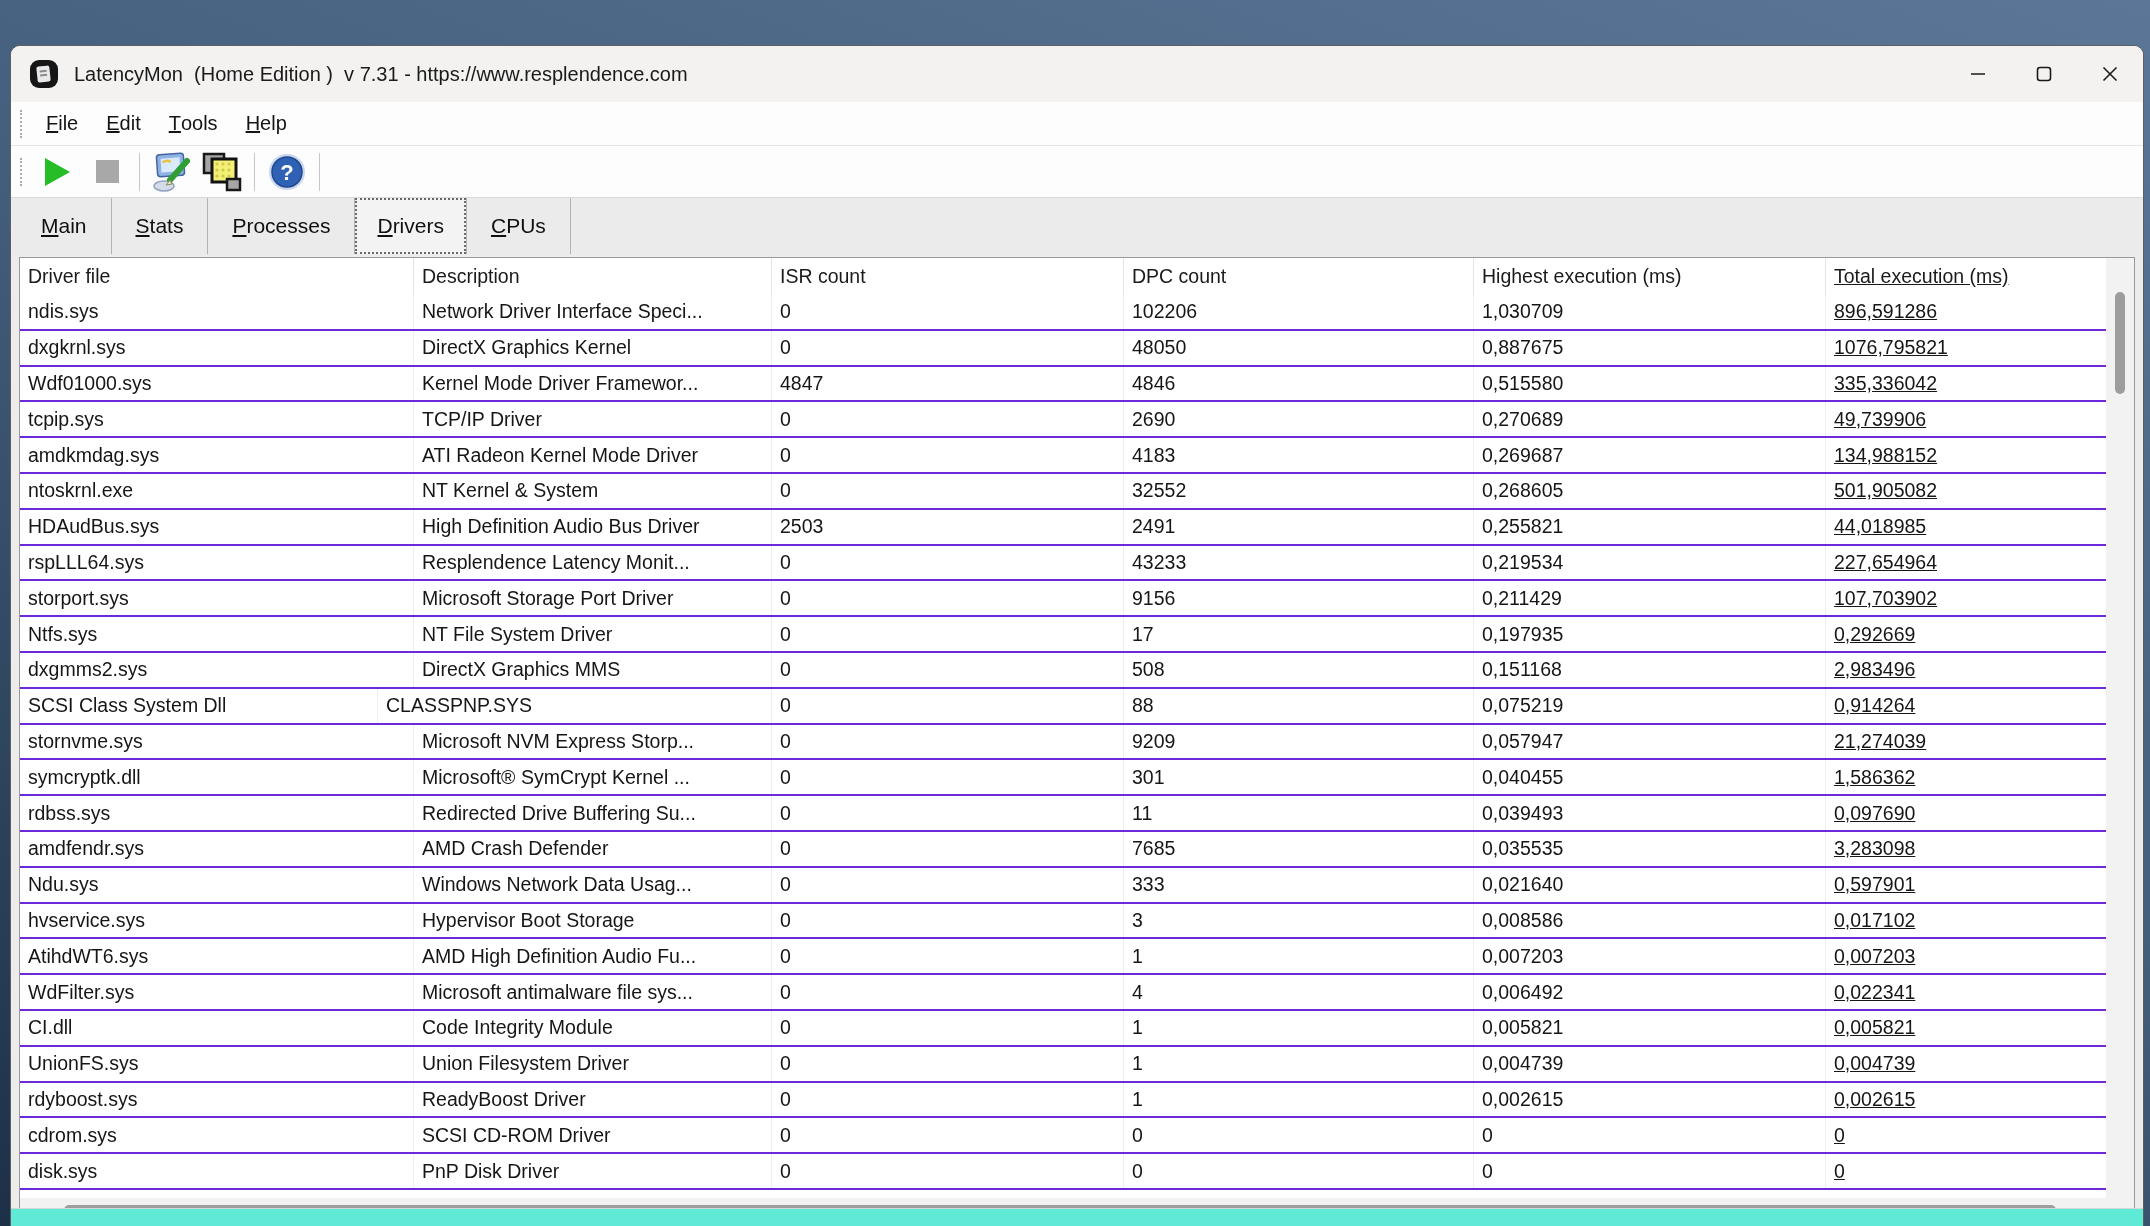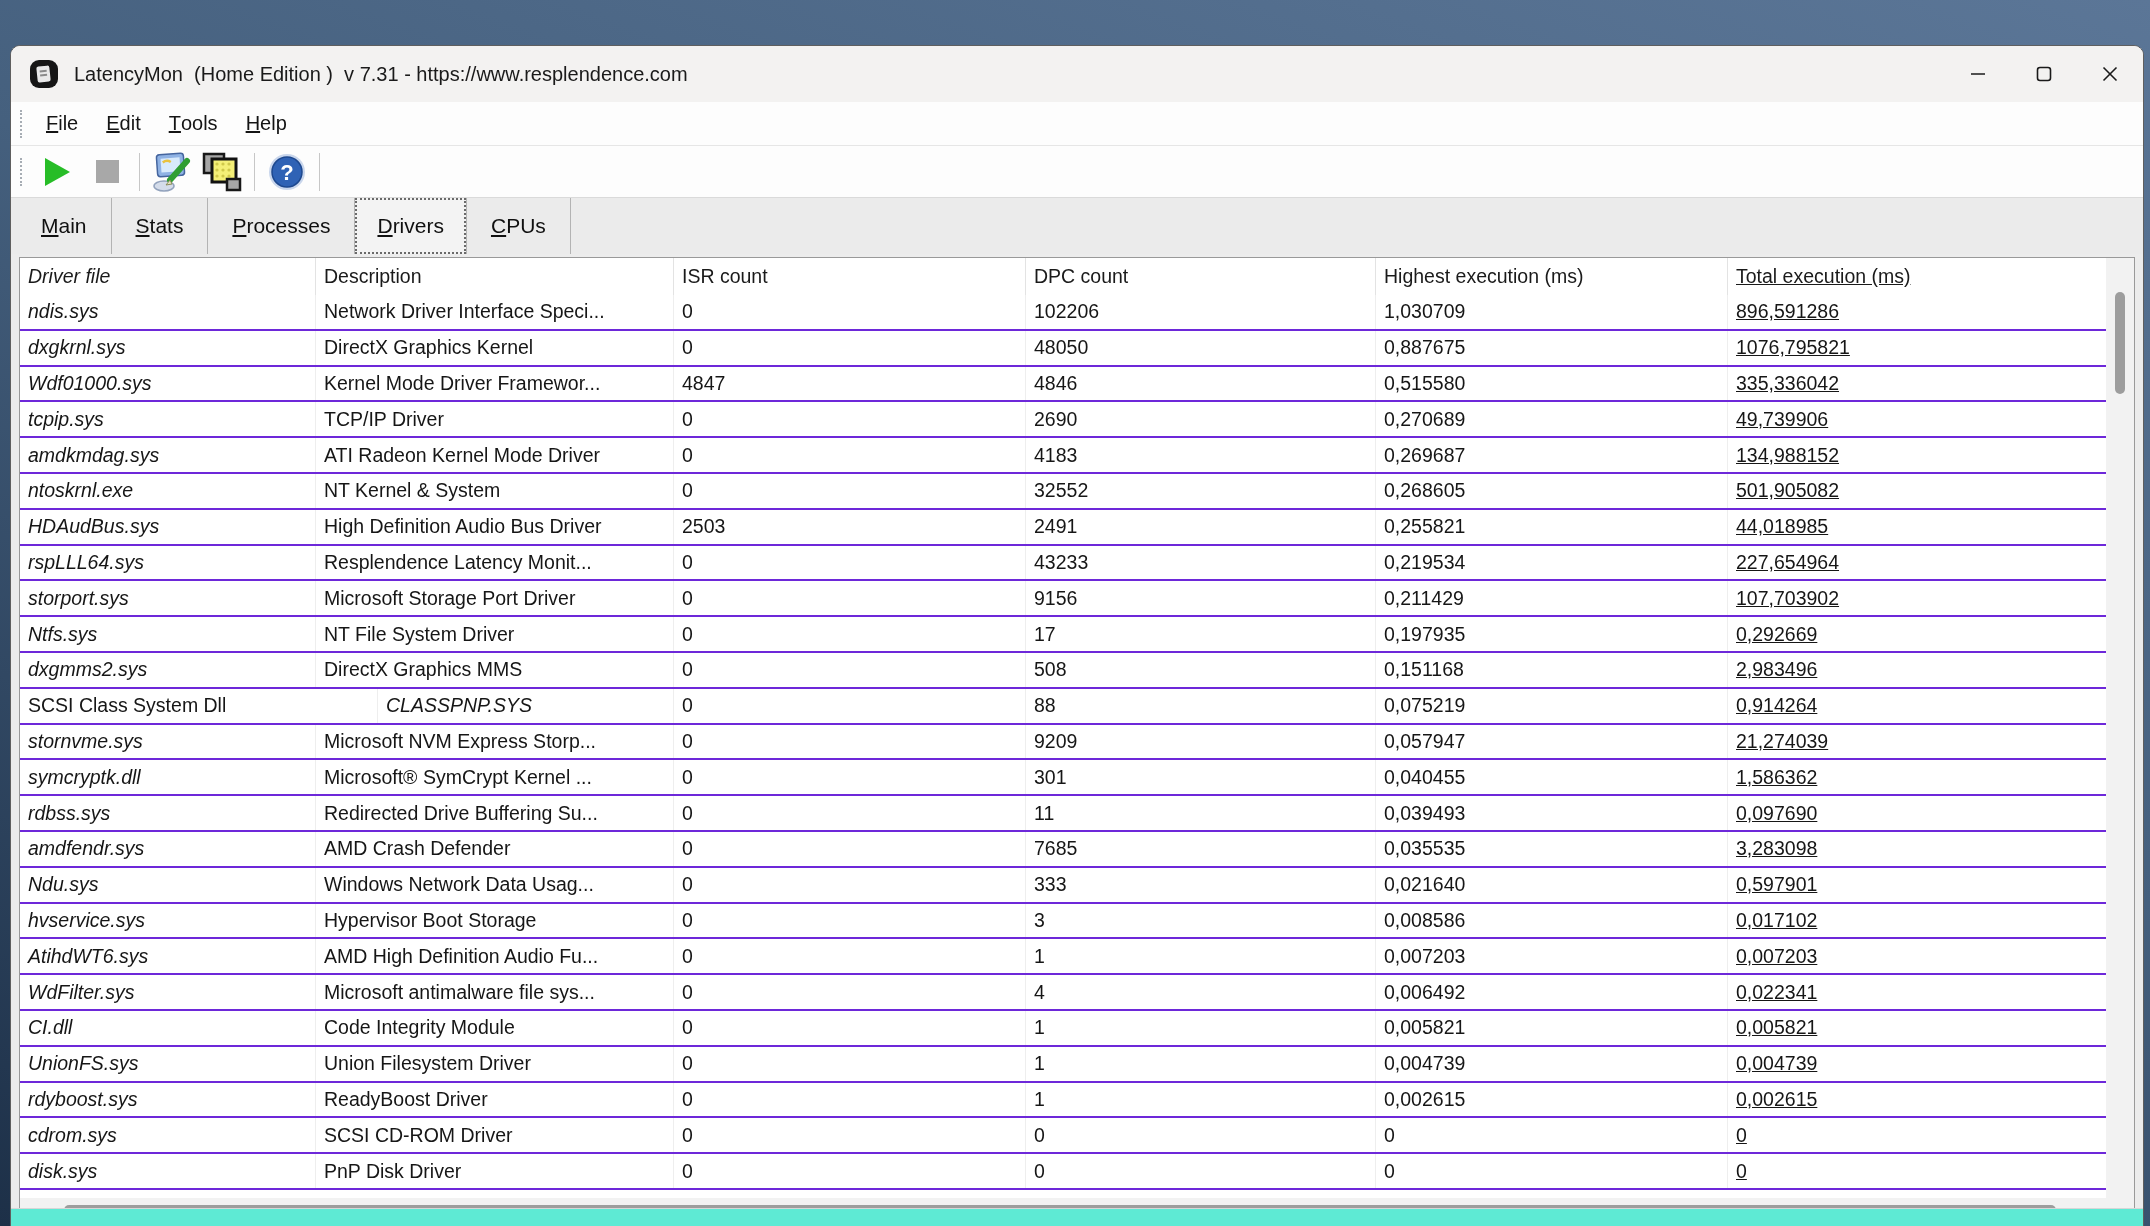--- a/index.html
+++ b/index.html
@@ -44,21 +44,21 @@
     position:absolute; left:8px; right:8px; top:3px; bottom:42px;
     background:#ffffff; border:1px solid #999999; overflow:hidden;
   }
   .lv-header { display:flex; height:37px; background:#ffffff; }
   .hcell, .cell {
     padding-left:8px; display:flex; align-items:center;
     font-size:19.5px; color:#1a1a1a; border-right:1px solid #e3e3e3;
     overflow:hidden; white-space:nowrap;
   }
   .cell { color:#161616; border-right:1px solid #eeeeee; }
-  .c0{ width:296px;font-style:italic; } .c1{ width:358px; } .c2{ width:352px; }
+  .c0{ width:394px; } .c1{ width:358px; } .c2{ width:352px; }
   .c3{ width:350px; } .c4{ width:352px;text-align:right; } .c5{ flex:1; border-right:none;text-decoration:underline; }
   .lv-row { display:flex; height:35.8px; border-bottom:2px solid #6d28d9; }
   
   .v-scrollbar { position:absolute; top:0; right:0; bottom:23px; width:28px; background:#f2f2f2; }
   .v-thumb { position:absolute; left:9px; top:34px; width:10px; height:102px; background:#9d9d9d; border-radius:5px; }
   .h-scrollbar { position:absolute; left:0; right:0; bottom:0; height:23px; background:#f2f2f2; }
   .h-thumb { position:absolute; left:44px; right:78px; top:7px; height:10px; background:#9d9d9d; border-radius:5px; }
   
   .statusbar {
     position:absolute; left:0; right:0; bottom:0; height:56px;

